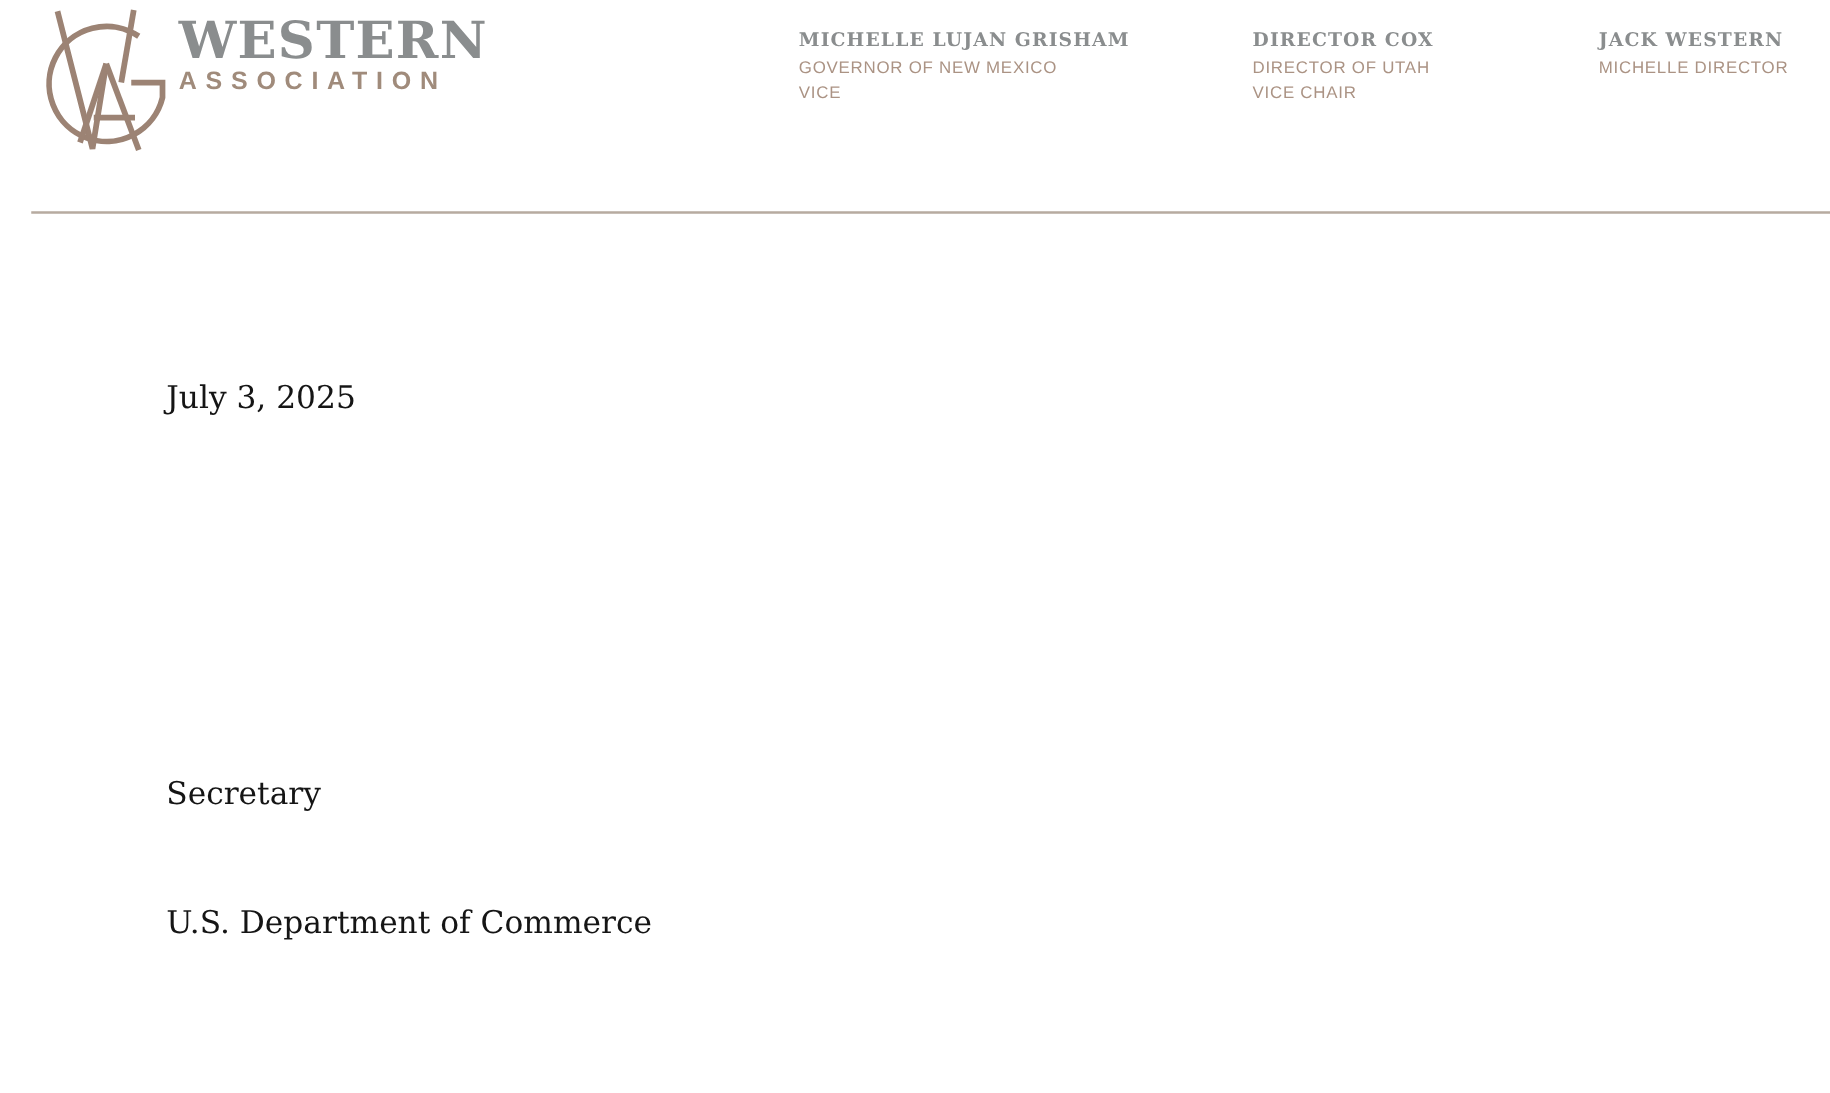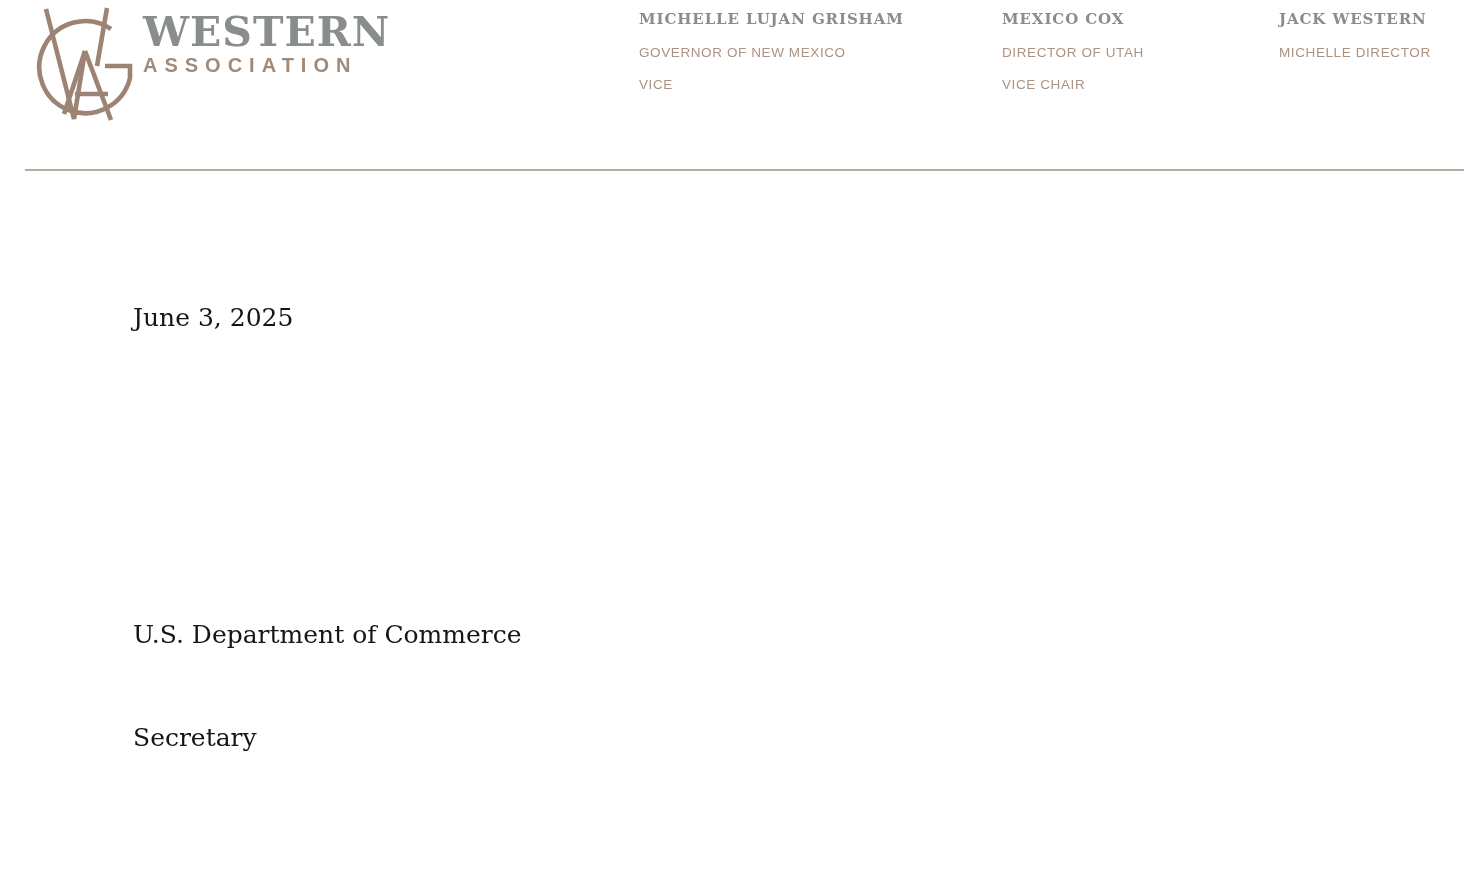--- a/index.html
+++ b/index.html
@@ -42,35 +42,35 @@
   .wordmark-line3 {
     margin-top: 5px;
     font-family: "Liberation Sans", sans-serif;
     font-weight: 600;
     color: #a08b7b;
     font-size: 20px;
     line-height: 18px;
     letter-spacing: 7px;
   }
 
-  .official-col { position: absolute; top: 10px; }
+  .official-col { position: absolute; top: 23px; }
   .col-1 { left: 639px; }
   .col-2 { left: 1002px; }
   .col-3 { left: 1279px; }
   .off-name {
     font-family: "DejaVu Serif", serif;
     font-weight: 700;
     font-size: 15px;
     line-height: 19px;
     letter-spacing: 0.9px;
     color: #8a8d8e;
     white-space: nowrap;
   }
   .off-title, .off-role {
-    margin-top: 15px;
+    margin-top: 3px;
     font-family: "Liberation Sans", sans-serif;
     font-size: 13.5px;
     line-height: 17px;
     letter-spacing: 0.6px;
     color: #ab9384;
     white-space: nowrap;
   }
 
   .divider {
     position: absolute;
@@ -117,40 +117,40 @@
       <div class="wordmark-line3">ASSOCIATION</div>
     </div>
 
     <div class="official-col col-1">
       <div class="off-name">MICHELLE LUJAN GRISHAM</div>
       <div class="off-title">GOVERNOR OF NEW MEXICO</div>
       <div class="off-role">VICE</div>
     </div>
 
     <div class="official-col col-2">
-      <div class="off-name">MEXICO COX</div>
+      <div class="off-name">DIRECTOR COX</div>
       <div class="off-title">DIRECTOR OF UTAH</div>
       <div class="off-role">VICE CHAIR</div>
     </div>
 
     <div class="official-col col-3">
       <div class="off-name">JACK WESTERN</div>
       <div class="off-title">MICHELLE DIRECTOR</div>
     </div>
 
     <div class="divider"></div>
   </header>
 
   <main class="letter">
 
-    <div class="date">June 3, 2025</div>
+    <div class="date">July 3, 2025</div>
 
     <div class="recipient">
+      <div>Secretary</div>
       <div>U.S. Department of Commerce</div>
-      <div>Secretary</div>
       
       
     </div>
 
     
 
     
 
     
 

